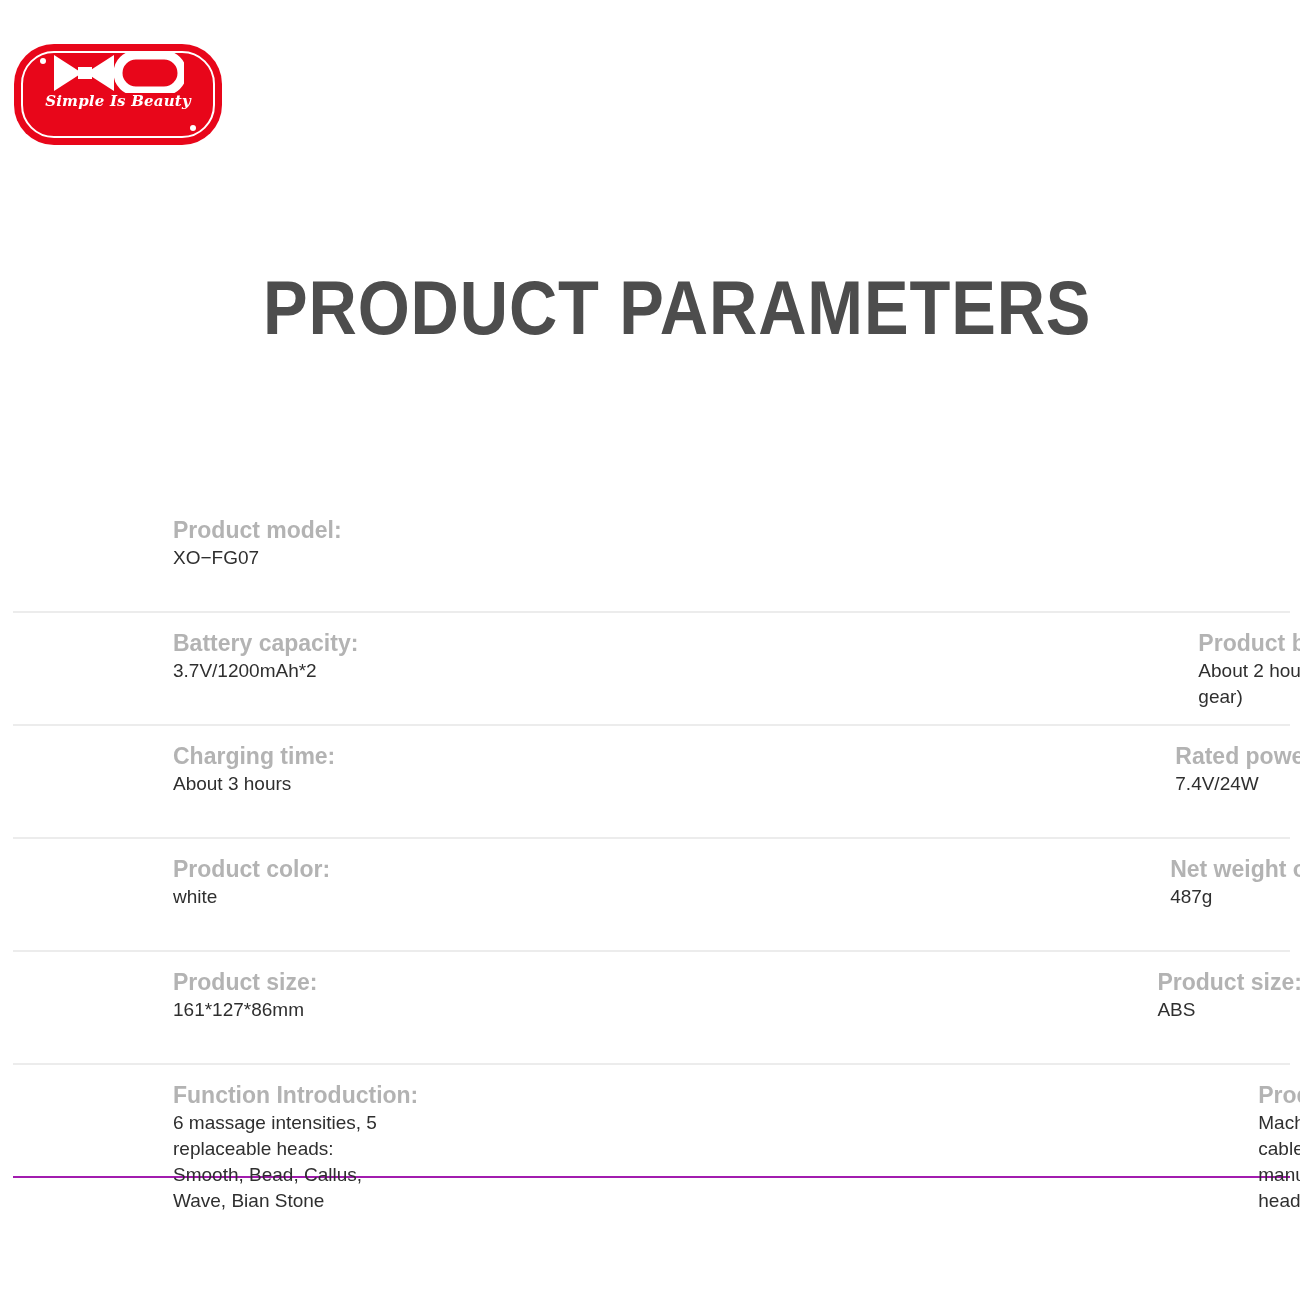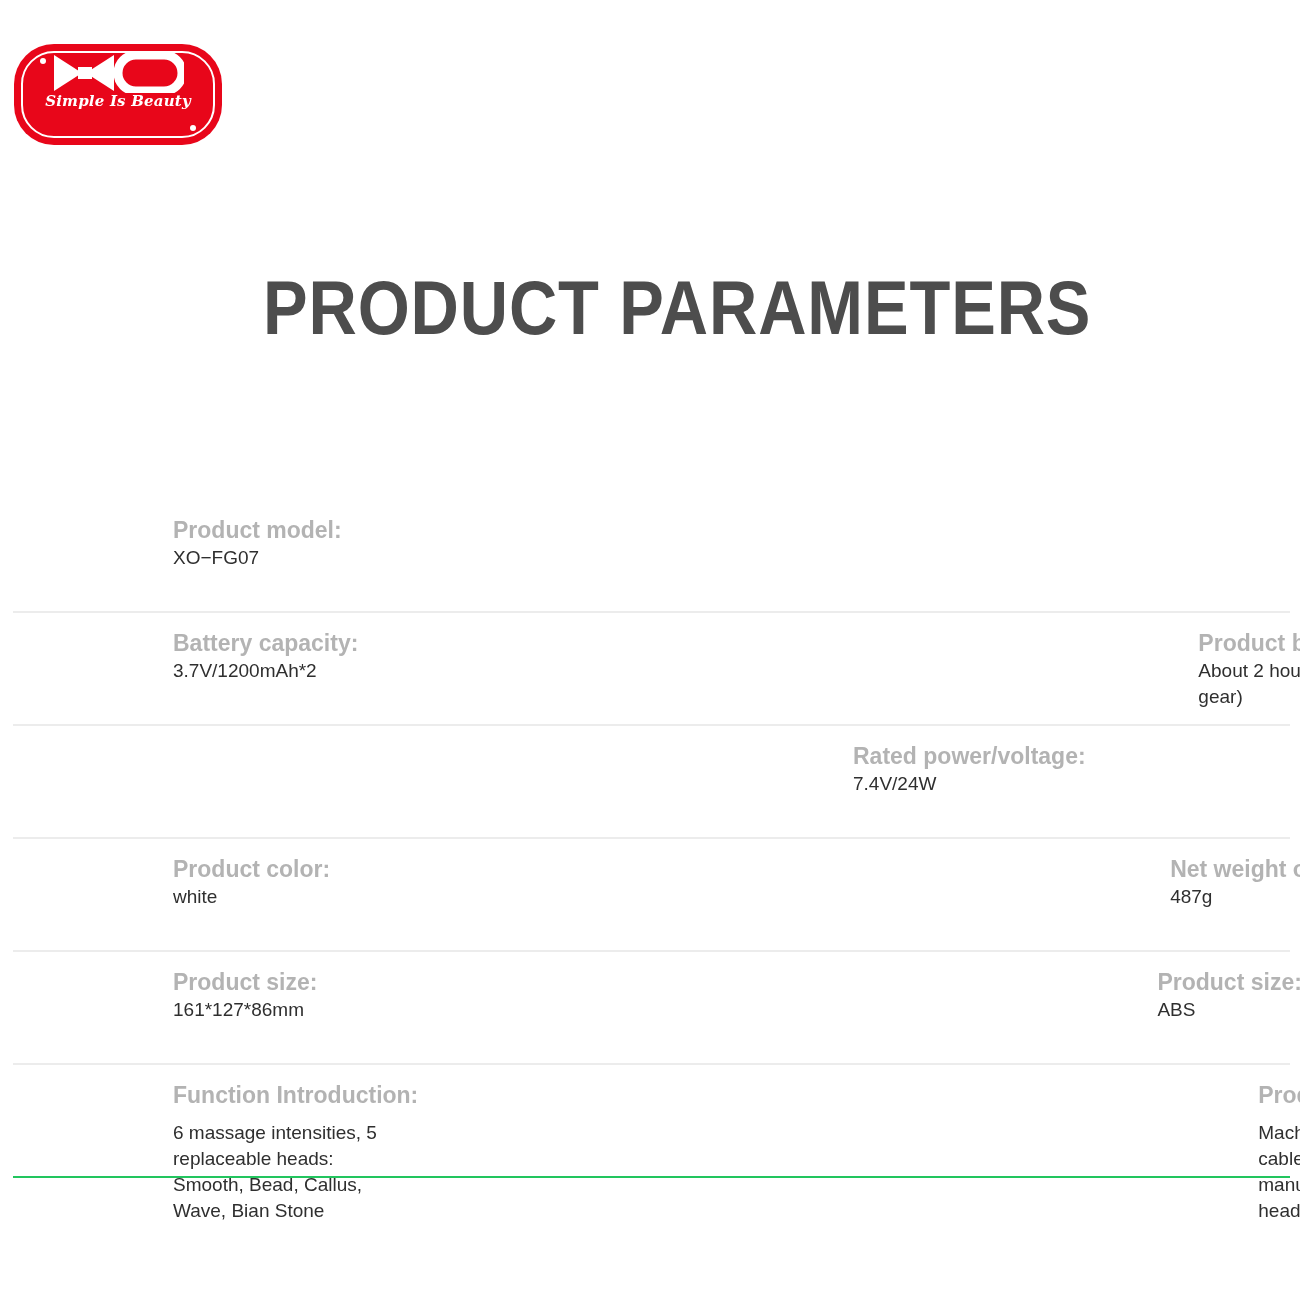--- a/index.html
+++ b/index.html
@@ -101,21 +101,21 @@
     width: 1277px;
   }
   .spec-row {
     position: relative;
     display: flex;
     height: 113px;
     box-sizing: border-box;
     border-bottom: 2px solid #ececec;
   }
   .spec-row:last-child {
-    border-bottom: 2px solid #22c55e;
+    border-bottom: 2px solid #a21caf;
   }
   .spec-cell {
     box-sizing: border-box;
     padding-top: 15px;
   }
   .spec-cell.left  { width: 681px; padding-left: 160px; }
   .spec-cell.right { width: 596px; padding-left: 840px; width: auto; flex: 1; padding-left: 0; }
 
   .cell-label {
     color: #b3b3b3;
@@ -124,21 +124,21 @@
     font-weight: bold;
     white-space: nowrap;
   }
   .cell-value {
     color: #2f2f2f;
     font-size: 19px;
     line-height: 26px;
     white-space: pre-line;
   }
   .spec-row.tall .cell-label { font-size: 23px; }
-  .spec-row.tall .cell-value { margin-top: 10px; line-height: 26px; }
+  .spec-row.tall .cell-value { line-height: 26px; }
 </style>
 </head>
 <body>
 
 <div class="logo">
   <div class="logo-pill"></div>
   <div class="logo-inner-border"></div>
   <div class="logo-dot tl"></div>
   <div class="logo-dot br"></div>
   <div class="logo-mark">
@@ -172,20 +172,24 @@
       <div class="cell-label">Battery capacity:</div>
       <div class="cell-value">3.7V/1200mAh*2</div>
     </div>
     <div class="spec-cell right" style="padding-left: 840px;">
       <div class="cell-label">Product battery life:</div>
       <div class="cell-value">About 2 hours (lowest gear)</div>
     </div>
   </div>
 
   <div class="spec-row">
+    <div class="spec-cell left">
+      <div class="cell-label">Charging time:</div>
+      <div class="cell-value">About 3 hours</div>
+    </div>
     <div class="spec-cell right" style="padding-left: 840px;">
       <div class="cell-label">Rated power/voltage:</div>
       <div class="cell-value">7.4V/24W</div>
     </div>
   </div>
 
   <div class="spec-row">
     <div class="spec-cell left">
       <div class="cell-label">Product color:</div>
       <div class="cell-value">white</div>

